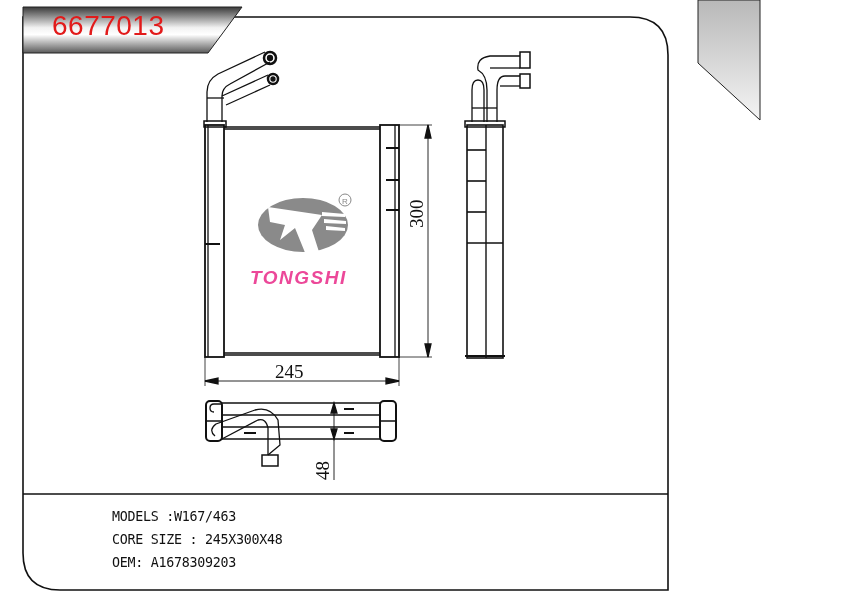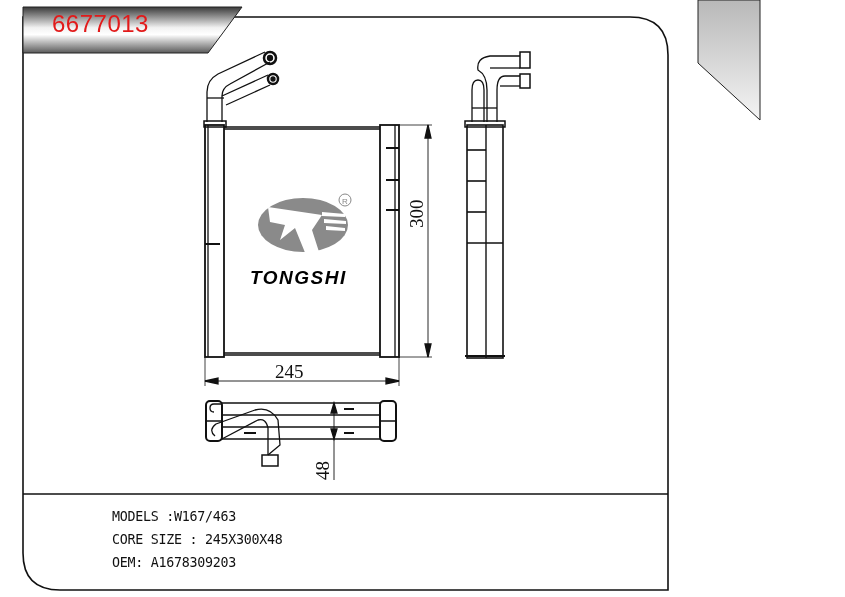--- a/index.html
+++ b/index.html
@@ -1,21 +1,21 @@
 <!DOCTYPE html>
 <html><head>
 <meta charset="utf-8">
 <style>
   html, body { margin: 0; padding: 0; background: #ffffff; }
   body { width: 845px; height: 597px; position: relative; overflow: hidden; font-family: "Liberation Sans", sans-serif; }
   #frame { position: absolute; left: 0; top: 0; }
   .spec-text { position: absolute; left: 112px; font-family: "DejaVu Sans Mono", monospace; font-size: 14.5px; color: #111; letter-spacing: -0.3px; transform: scaleX(0.92); transform-origin: left center; white-space: pre; }
-  .title-text { position: absolute; left: 52px; top: 10px; font-family: "Liberation Sans", sans-serif; font-size: 24px; color: #e21a1a; letter-spacing: 0.5px; }
+  .title-text { position: absolute; left: 52px; top: 10px; font-family: "Liberation Sans", sans-serif; font-size: 28px; color: #e21a1a; letter-spacing: 0.5px; }
   .dim-text { position: absolute; font-family: "Liberation Serif", serif; font-size: 19px; color: #111; }
-  .brand-text { position: absolute; left: 250px; top: 267px; font-family: "Liberation Sans", sans-serif; font-weight: bold; font-style: italic; font-size: 19px; color: #000000; letter-spacing: 1.5px; }
+  .brand-text { position: absolute; left: 250px; top: 267px; font-family: "Liberation Sans", sans-serif; font-weight: bold; font-style: italic; font-size: 19px; color: #ec4899; letter-spacing: 1.5px; }
 </style>
 </head>
 <body>
 
 <svg id="frame" width="845" height="597" viewBox="0 0 845 597">
   <defs>
     <linearGradient id="tabGrad" x1="0" y1="0" x2="0" y2="1">
       <stop offset="0" stop-color="#3a3a3a"></stop>
       <stop offset="0.45" stop-color="#f2f2f2"></stop>
       <stop offset="0.6" stop-color="#ffffff"></stop>

